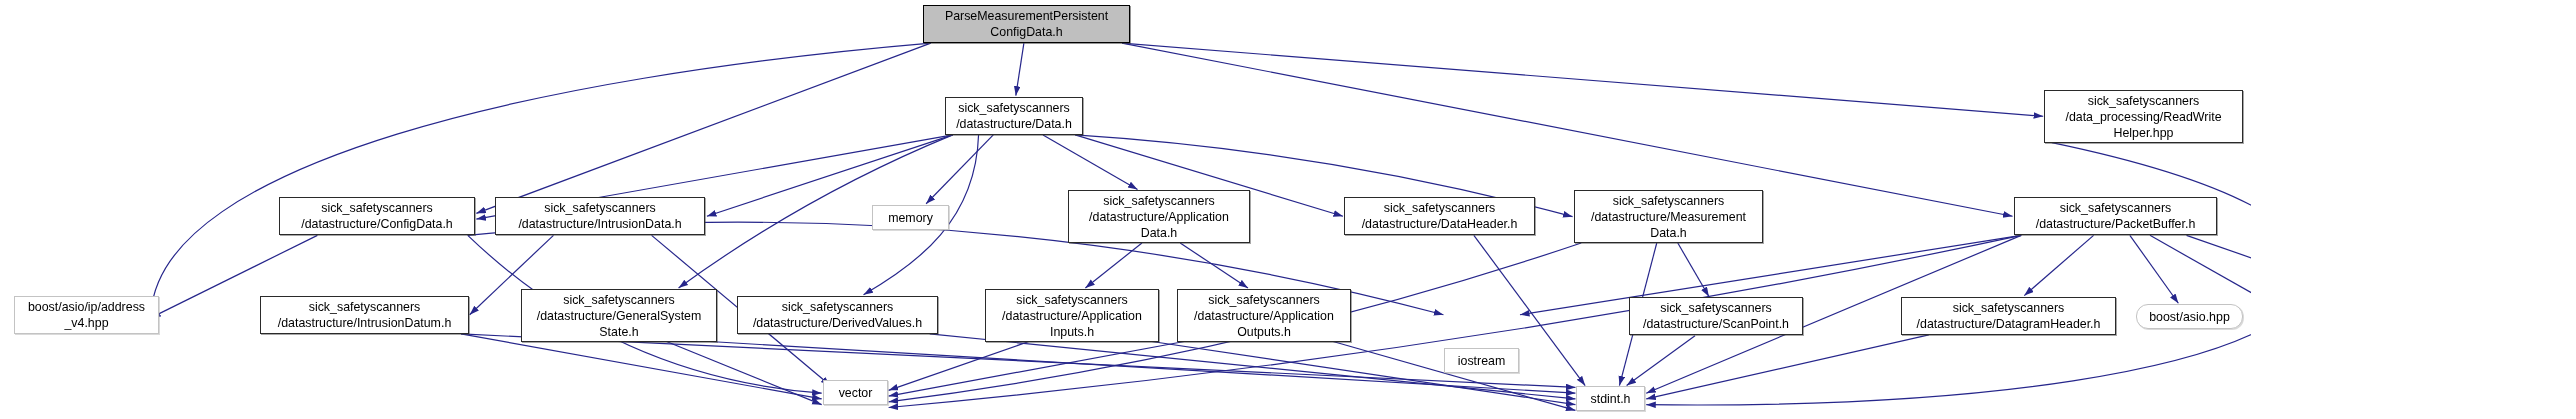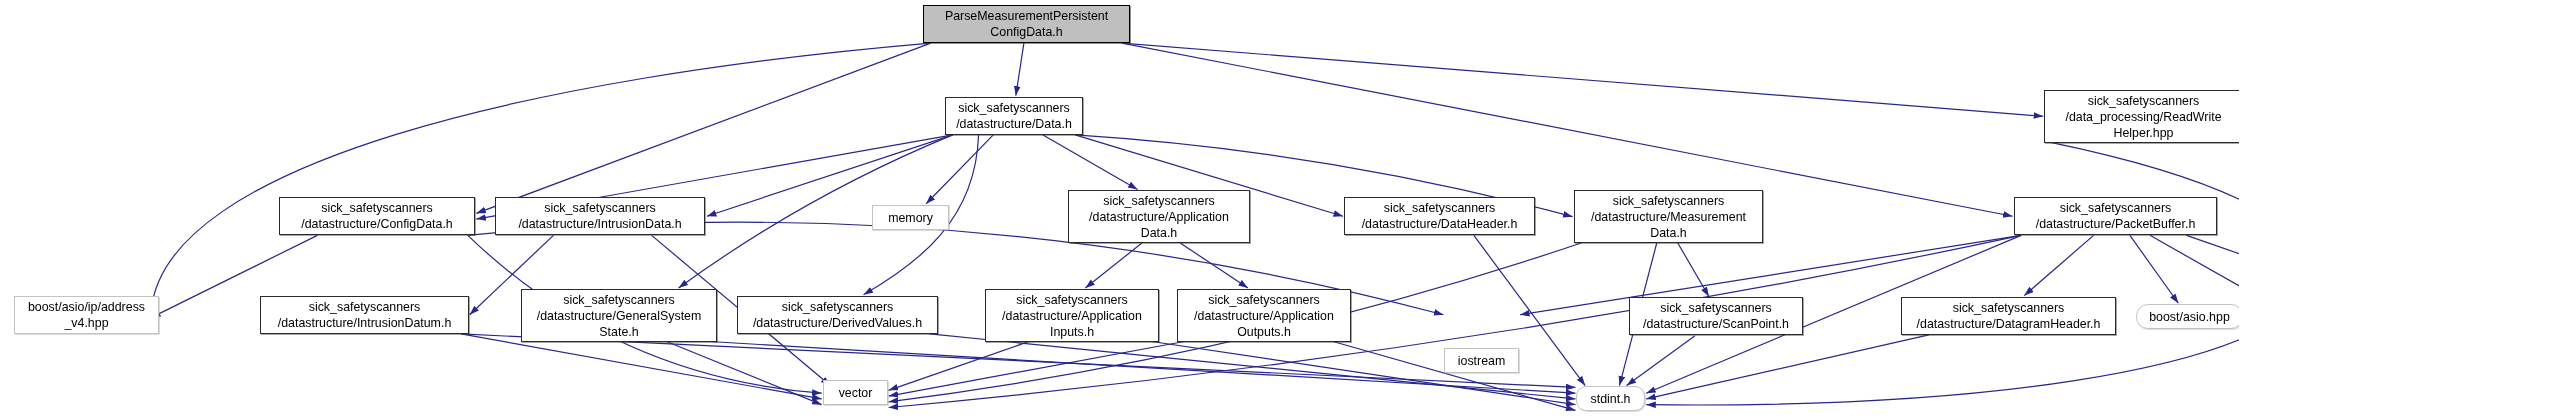--- a/index.html
+++ b/index.html
@@ -1,17 +1,17 @@
 <!DOCTYPE html>
 <html><head>
 <meta charset="utf-8">
 <style>
   html,body{margin:0;padding:0;background:#ffffff;}
   #stage{position:relative;width:2239px;height:420px;background:#fff;overflow:hidden;
-         font-family:"Liberation Sans",sans-serif;}
+         font-family:"Liberation Sans",sans-serif;padding-left:12px;}
   #edge-layer{position:absolute;left:0;top:0;}
   .node{position:absolute;display:flex;flex-direction:column;justify-content:center;align-items:center;
         box-sizing:border-box;background:#fff;border:1px solid #2a2a2a;color:#000;
         font-size:12.4px;line-height:16px;white-space:nowrap;text-align:center;}
   .node.internal{box-shadow:1px 1px 0 rgba(60,60,60,.45);}
   .node.focus{background:#bfbfbf;border-color:#000;box-shadow:1px 1px 0 rgba(60,60,60,.55);}
   .node.external{border-color:#c3c3c3;box-shadow:1px 1px 0 rgba(150,150,150,.35);}
 </style>
 </head>
 <body>
@@ -152,17 +152,17 @@
     </div>
     <div class="node external" style="left: 2262px; top: 304px; width: 55px; height: 25px;">
       <div>stdint</div>
     </div>
     <div class="node external" style="left: 2418px; top: 303px; width: 109px; height: 25px; justify-content: flex-end;">
       <div>boost/array.hpp</div>
     </div>
     <div class="node external" style="left: 823px; top: 380px; width: 65px; height: 25px;">
       <div>vector</div>
     </div>
-    <div class="node external" style="left: 1576px; top: 386px; width: 69px; height: 25px; border-radius: 10px;">
+    <div class="node external" style="left: 1576px; top: 386px; width: 69px; height: 25px;">
       <div>stdint.h</div>
     </div>
   </div>
 
 
 </body></html>

